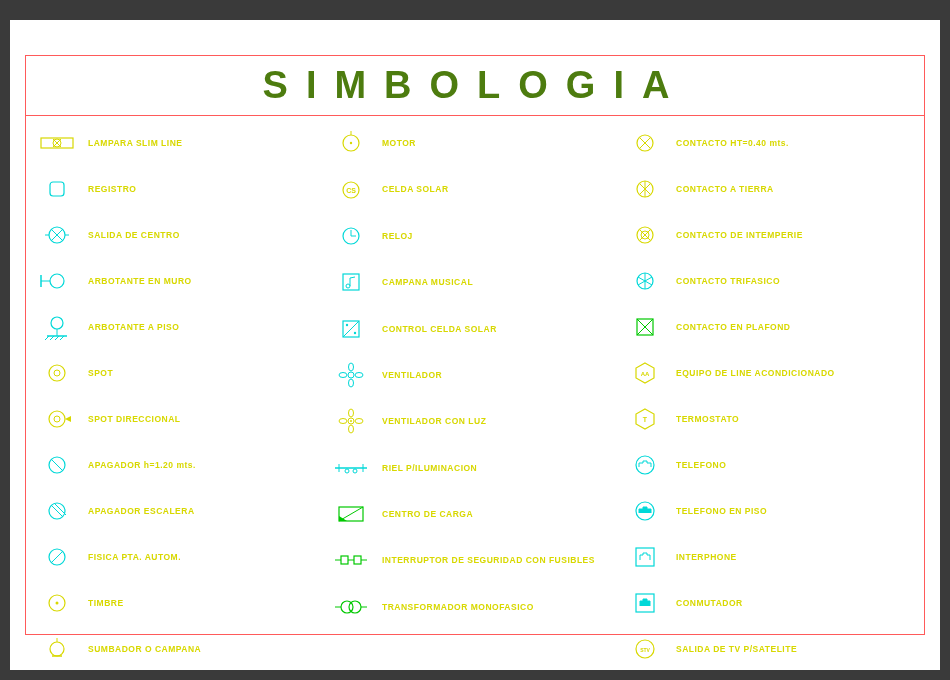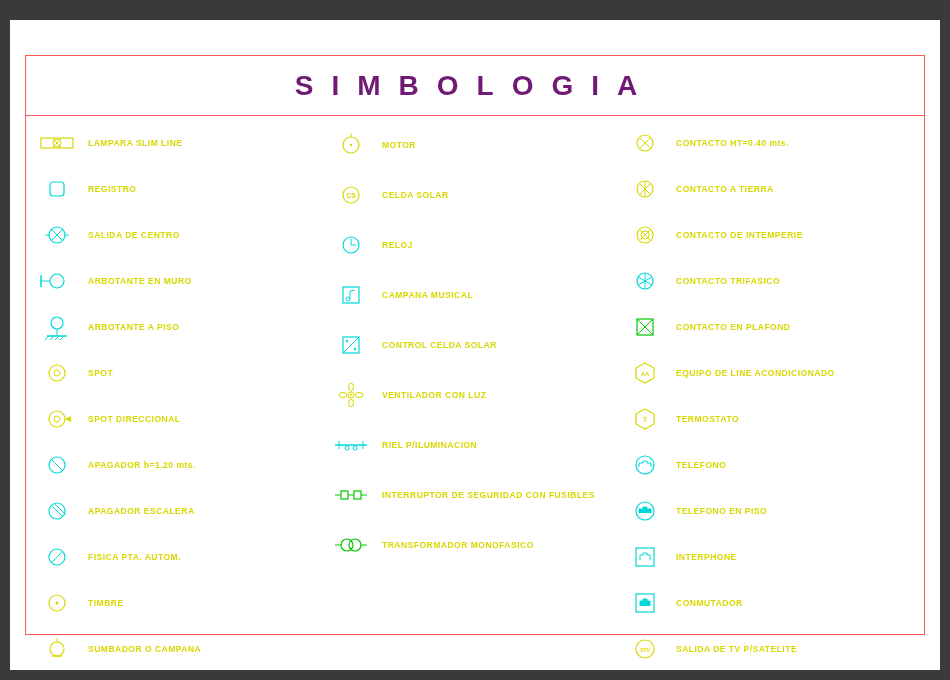--- a/index.html
+++ b/index.html
@@ -30,23 +30,23 @@
     top: 0;
     left: 0;
     right: 0;
     height: 60px;
     border-bottom: 1.5px solid #ff5a5a;
     display: flex;
     align-items: center;
     justify-content: center;
   }
   .title {
-    font-size: 28px;
+    font-size: 38px;
     font-weight: 900;
-    color: #701a75;
+    color: #4d7c0f;
     letter-spacing: 18px;
     font-family: "Arial Black", Arial, sans-serif;
   }
   .legend-body {
     position: absolute;
     top: 60px;
     left: 0;
     right: 0;
     bottom: 0;
     display: flex;
@@ -268,20 +268,32 @@
                 <line x1="12" y1="23" x2="28" y2="7" stroke="#00d8d8"></line>
                 <circle cx="16" cy="11" r="1.2" fill="#00d8d8"></circle>
                 <circle cx="24" cy="19" r="1.2" fill="#00d8d8"></circle>
               </svg>
             </div>
             <div class="label">CONTROL CELDA SOLAR</div>
           </div>
           <div class="row">
             <div class="icon-slot">
               <svg width="40" height="30" viewBox="0 0 40 30">
+                <circle cx="20" cy="15" r="3" fill="none" stroke="#00d8d8"></circle>
+                <ellipse cx="20" cy="7" rx="2.5" ry="4" fill="none" stroke="#00d8d8"></ellipse>
+                <ellipse cx="20" cy="23" rx="2.5" ry="4" fill="none" stroke="#00d8d8"></ellipse>
+                <ellipse cx="12" cy="15" rx="4" ry="2.5" fill="none" stroke="#00d8d8"></ellipse>
+                <ellipse cx="28" cy="15" rx="4" ry="2.5" fill="none" stroke="#00d8d8"></ellipse>
+              </svg>
+            </div>
+            <div class="label">VENTILADOR</div>
+          </div>
+          <div class="row">
+            <div class="icon-slot">
+              <svg width="40" height="30" viewBox="0 0 40 30">
                 <circle cx="20" cy="15" r="3" fill="none" stroke="#d8d800"></circle>
                 <ellipse cx="20" cy="7" rx="2.5" ry="4" fill="none" stroke="#d8d800"></ellipse>
                 <ellipse cx="20" cy="23" rx="2.5" ry="4" fill="none" stroke="#d8d800"></ellipse>
                 <ellipse cx="12" cy="15" rx="4" ry="2.5" fill="none" stroke="#d8d800"></ellipse>
                 <ellipse cx="28" cy="15" rx="4" ry="2.5" fill="none" stroke="#d8d800"></ellipse>
                 <circle cx="20" cy="15" r="1" fill="#d8d800"></circle>
               </svg>
             </div>
             <div class="label">VENTILADOR CON LUZ</div>
           </div>
@@ -293,20 +305,30 @@
                 <line x1="32" y1="11" x2="32" y2="19" stroke="#00d8d8"></line>
                 <circle cx="16" cy="18" r="2" fill="none" stroke="#00d8d8"></circle>
                 <circle cx="24" cy="18" r="2" fill="none" stroke="#00d8d8"></circle>
               </svg>
             </div>
             <div class="label">RIEL P/ILUMINACION</div>
           </div>
           <div class="row">
             <div class="icon-slot">
               <svg width="40" height="30" viewBox="0 0 40 30">
+                <rect x="8" y="8" width="24" height="14" fill="none" stroke="#00c800" stroke-width="1.2"></rect>
+                <line x1="8" y1="22" x2="32" y2="8" stroke="#00c800"></line>
+                <path d="M8 22 L16 22 L8 17 Z" fill="#00c800"></path>
+              </svg>
+            </div>
+            <div class="label">CENTRO DE CARGA</div>
+          </div>
+          <div class="row">
+            <div class="icon-slot">
+              <svg width="40" height="30" viewBox="0 0 40 30">
                 <rect x="10" y="11" width="7" height="8" fill="none" stroke="#00c800" stroke-width="1.2"></rect>
                 <rect x="23" y="11" width="7" height="8" fill="none" stroke="#00c800" stroke-width="1.2"></rect>
                 <line x1="17" y1="15" x2="23" y2="15" stroke="#00c800"></line>
                 <line x1="4" y1="15" x2="10" y2="15" stroke="#00c800"></line>
                 <line x1="30" y1="15" x2="36" y2="15" stroke="#00c800"></line>
               </svg>
             </div>
             <div class="label">INTERRUPTOR DE SEGURIDAD CON FUSIBLES</div>
           </div>
           <div class="row">

